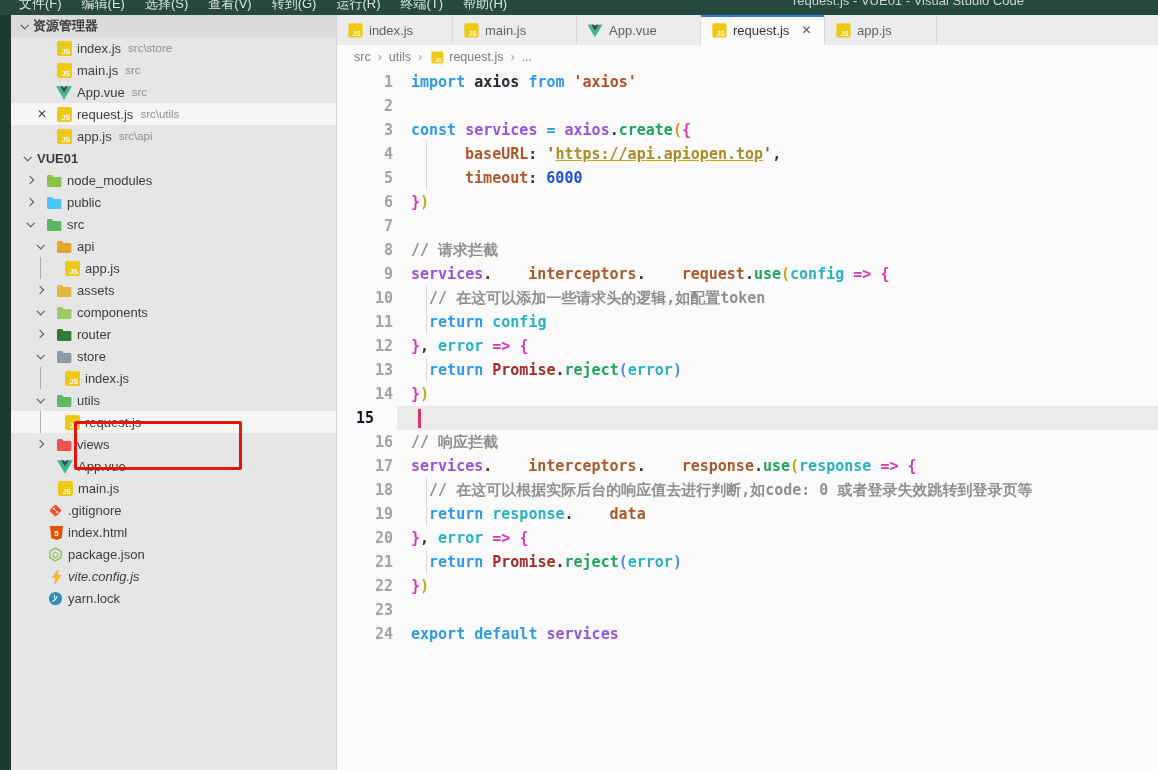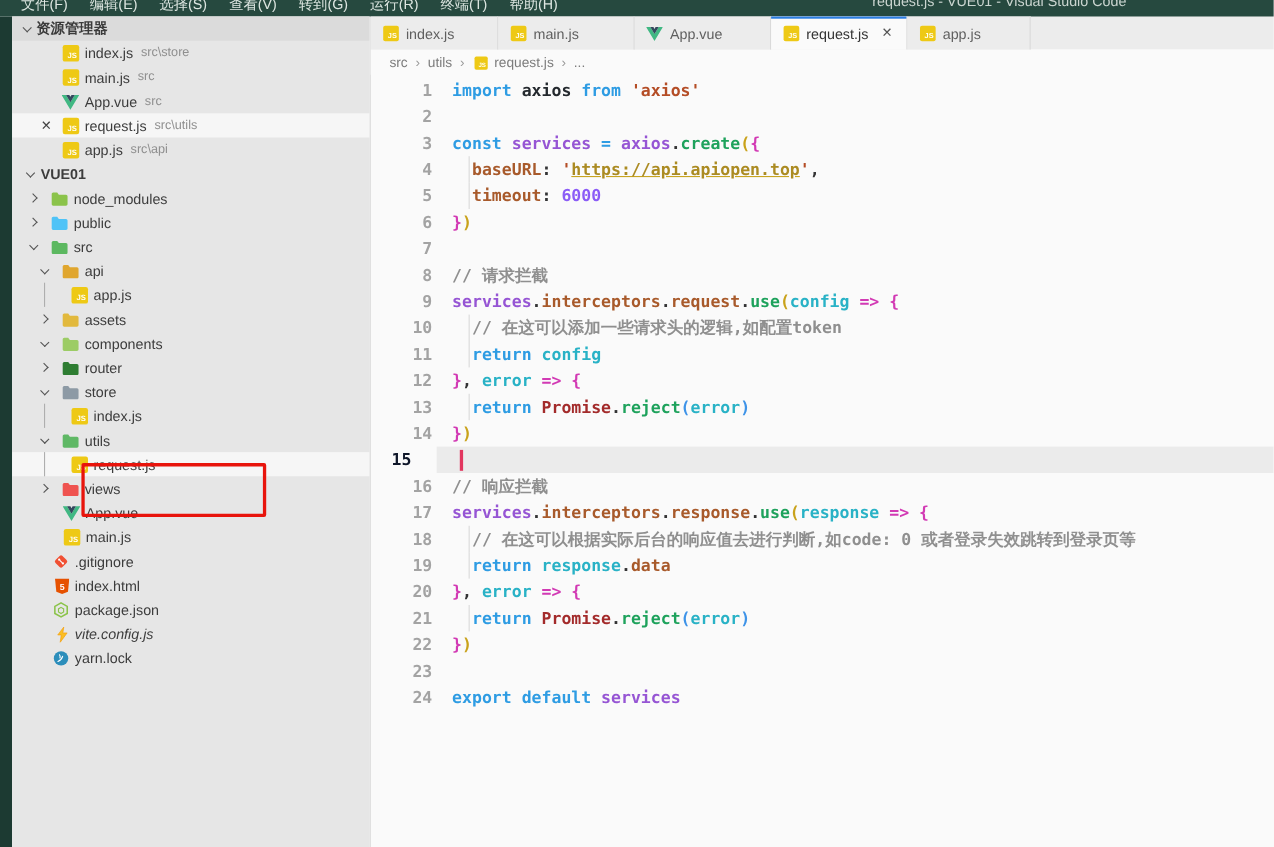--- a/index.html
+++ b/index.html
@@ -64,25 +64,25 @@
   .ln { width:56px; text-align:right; color:#a3a3a3; flex:none; font-weight:700; z-index:1; }
   .lc { padding-left:18px; white-space:pre; z-index:1; position:relative; }
   .curbg { position:absolute; left:60px; right:0; top:0; bottom:0; background:#ebebeb; z-index:0; }
   .code-line.current .ln { color:#0f172a;text-align:center; }
   .guide { position:absolute; left:89px; top:0; width:1px; height:24px; background:#d9d9d9; z-index:0; }
   .cursor { display:inline-block; width:2.5px; height:19px; background:#e2365f; vertical-align:middle; margin-left:7px; }
 
   .tk-kw    { color:#2e9ce3; }
   .tk-id    { color:#24292e; }
   .tk-var   { color:#9655d4; }
-  .tk-prop  { color:#a85a2b; }
+  .tk-prop  { color:#a85a2b;margin-left:36px; }
   .tk-fn    { color:#1ea25c; }
   .tk-str   { color:#b44d26; }
   .tk-link  { color:#ab8b22; text-decoration:underline; text-decoration-color:#c8a41f; }
-  .tk-num   { color:#8b5cf6; }
+  .tk-num   { color:#1d4ed8; }
   .tk-cmt   { color:#8f8f8f; }
   .tk-param { color:#29b2c6; }
   .tk-cls   { color:#a32b2b; }
   .tk-arrow { color:#d23ab4; }
   .tk-b1    { color:#c9a21b; }
   .tk-b2    { color:#d23ab4; }
   .tk-b3    { color:#3e93e8; }
   .tk-pl    { color:#333334; }
 </style>
 </head>

